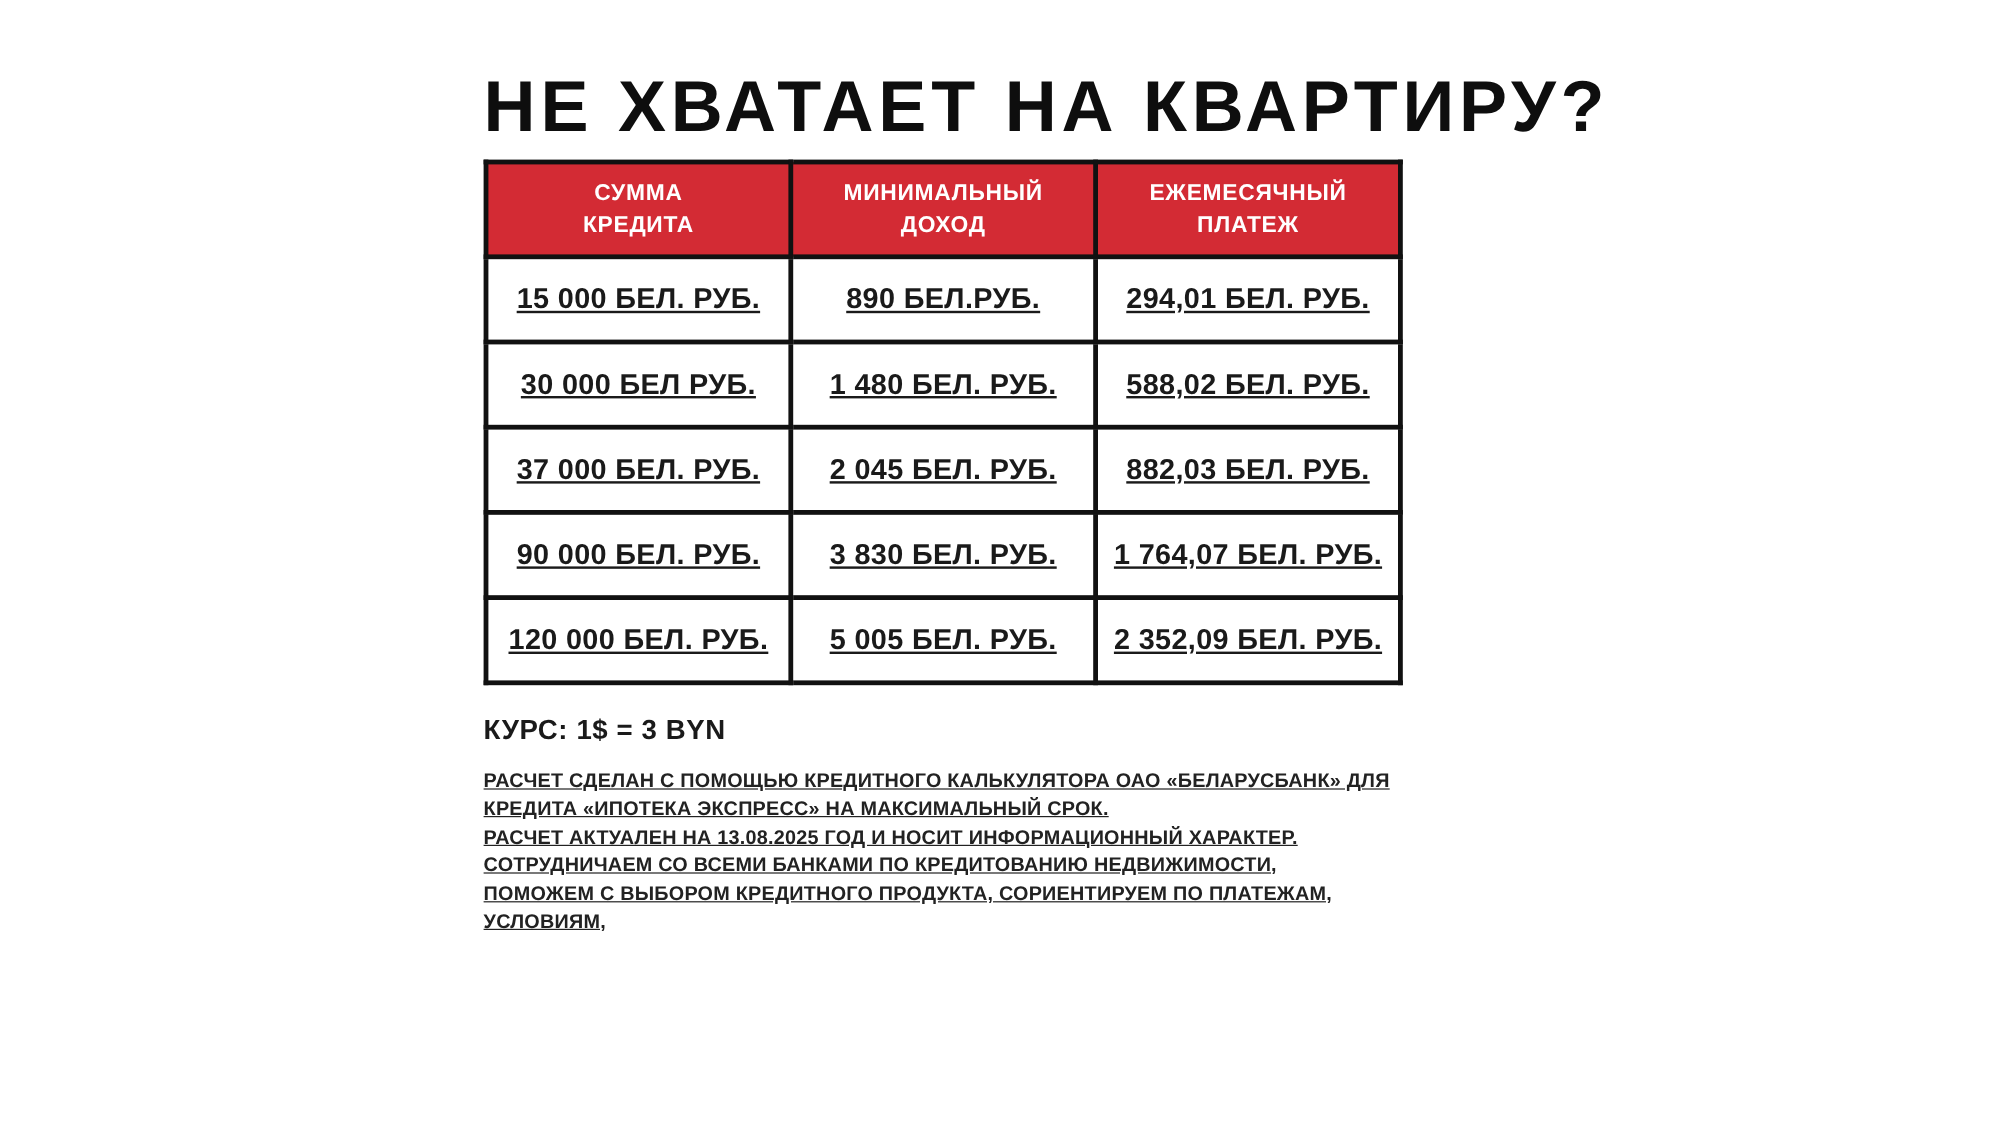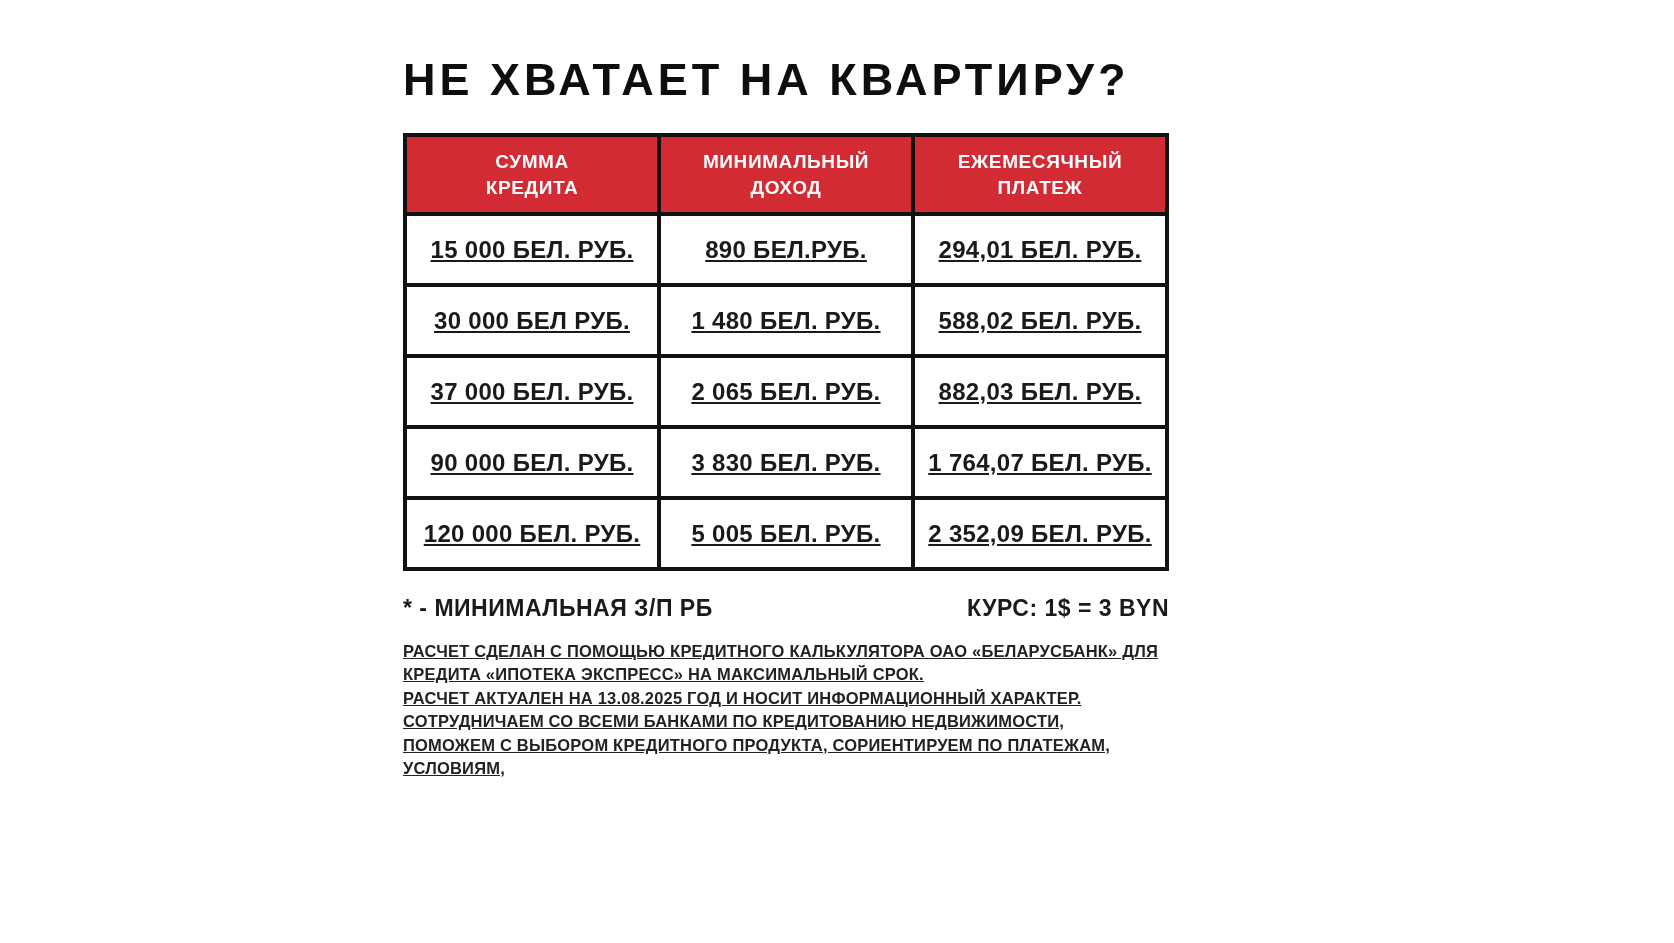--- a/index.html
+++ b/index.html
@@ -11,24 +11,24 @@
   *{margin:0;padding:0;box-sizing:border-box;}
   html,body{width:1674px;height:943px;background:#ffffff;overflow:hidden;
     font-family:"Liberation Sans",sans-serif;}
   .content{margin-left:403px;width:766px;padding-top:24px;}
 
   .logo-row{display:flex;align-items:center;gap:10px;height:42px;}
   .logo-icon{width:40px;height:40px;display:block;}
   .brand-text{color:var(--brand-red,#cb2127);font-size:37px;font-weight:800;
     letter-spacing:.5px;line-height:1;padding-bottom:4px;}
 
-  .main-title{margin-top:30px;font-size:45px;font-weight:800;color:#0e0e0e;
+  .main-title{margin-top:30px;font-size:60px;font-weight:800;color:#0e0e0e;
     letter-spacing:4px;white-space:nowrap;}
 
-  table.credit-table{margin-top:27px;width:766px;border-collapse:collapse;
+  table.credit-table{margin-top:10px;width:766px;border-collapse:collapse;
     table-layout:fixed;padding-left:20px;}
   table.credit-table th, table.credit-table td{
     border:4px solid var(--border-black,#111);text-align:center;vertical-align:middle;}
   table.credit-table th{
     background:var(--header-red,#d32b34);color:#ffffff;height:79px;
     font-size:19px;font-weight:700;letter-spacing:.6px;line-height:1.35;
     white-space:pre-line;}
   table.credit-table td{
     background:#ffffff;height:71px;font-size:24px;font-weight:700;
     color:var(--text-black,#1a1a1a);letter-spacing:.3px;text-decoration:underline;}
@@ -66,38 +66,37 @@
         <td>890 БЕЛ.РУБ.</td>
         <td>294,01 БЕЛ. РУБ.</td>
       </tr>
       <tr>
         <td>30 000 БЕЛ РУБ.</td>
         <td>1 480 БЕЛ. РУБ.</td>
         <td>588,02 БЕЛ. РУБ.</td>
       </tr>
       <tr>
         <td>37 000 БЕЛ. РУБ.</td>
-        <td>2 065 БЕЛ. РУБ.</td>
+        <td>2 045 БЕЛ. РУБ.</td>
         <td>882,03 БЕЛ. РУБ.</td>
       </tr>
       <tr>
         <td>90 000 БЕЛ. РУБ.</td>
         <td>3 830 БЕЛ. РУБ.</td>
         <td>1 764,07 БЕЛ. РУБ.</td>
       </tr>
       <tr>
         <td>120 000 БЕЛ. РУБ.</td>
         <td>5 005 БЕЛ. РУБ.</td>
         <td>2 352,09 БЕЛ. РУБ.</td>
       </tr>
     </tbody>
   </table>
 
   <div class="footnote-row">
-    <div class="footnote-left">* - МИНИМАЛЬНАЯ З/П РБ</div>
     <div class="footnote-right">КУРС: 1$ = 3 BYN</div>
   </div>
 
   <div class="disclaimer">
     <div>РАСЧЕТ СДЕЛАН С ПОМОЩЬЮ КРЕДИТНОГО КАЛЬКУЛЯТОРА ОАО «БЕЛАРУСБАНК» ДЛЯ</div>
     <div>КРЕДИТА «ИПОТЕКА ЭКСПРЕСС» НА МАКСИМАЛЬНЫЙ СРОК.</div>
     <div>РАСЧЕТ АКТУАЛЕН НА 13.08.2025 ГОД И НОСИТ ИНФОРМАЦИОННЫЙ ХАРАКТЕР.</div>
     <div>СОТРУДНИЧАЕМ СО ВСЕМИ БАНКАМИ ПО КРЕДИТОВАНИЮ НЕДВИЖИМОСТИ,</div>
     <div>ПОМОЖЕМ С ВЫБОРОМ КРЕДИТНОГО ПРОДУКТА, СОРИЕНТИРУЕМ ПО ПЛАТЕЖАМ,</div>
     <div>УСЛОВИЯМ,</div>

